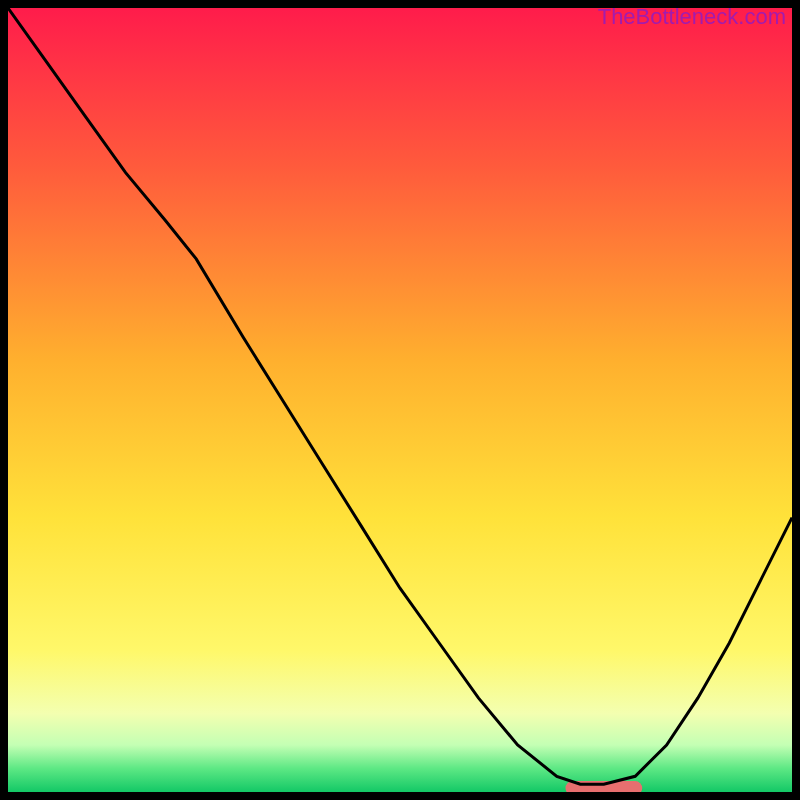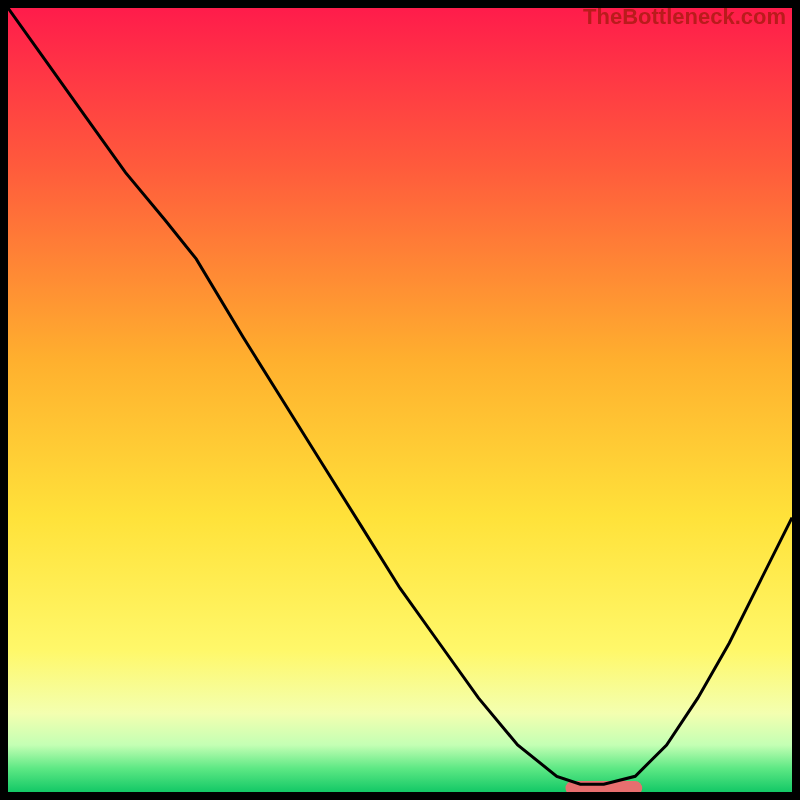--- a/index.html
+++ b/index.html
@@ -23,22 +23,22 @@
     left: 0;
     top: 0;
     width: 784px;
     height: 784px;
   }
   .watermark {
     position: absolute;
     top: -4px;
     right: 6px;
     font-size: 22px;
-    font-weight: 700;
-    color: #b91c1c;
+    font-weight: 400;
+    color: #a21caf;
     pointer-events: none;
     user-select: none;
   }
 </style>
 </head>
 <body>
 
 <div class="frame">
 
   <svg class="plot" viewBox="0 0 784 784" preserveAspectRatio="none">

